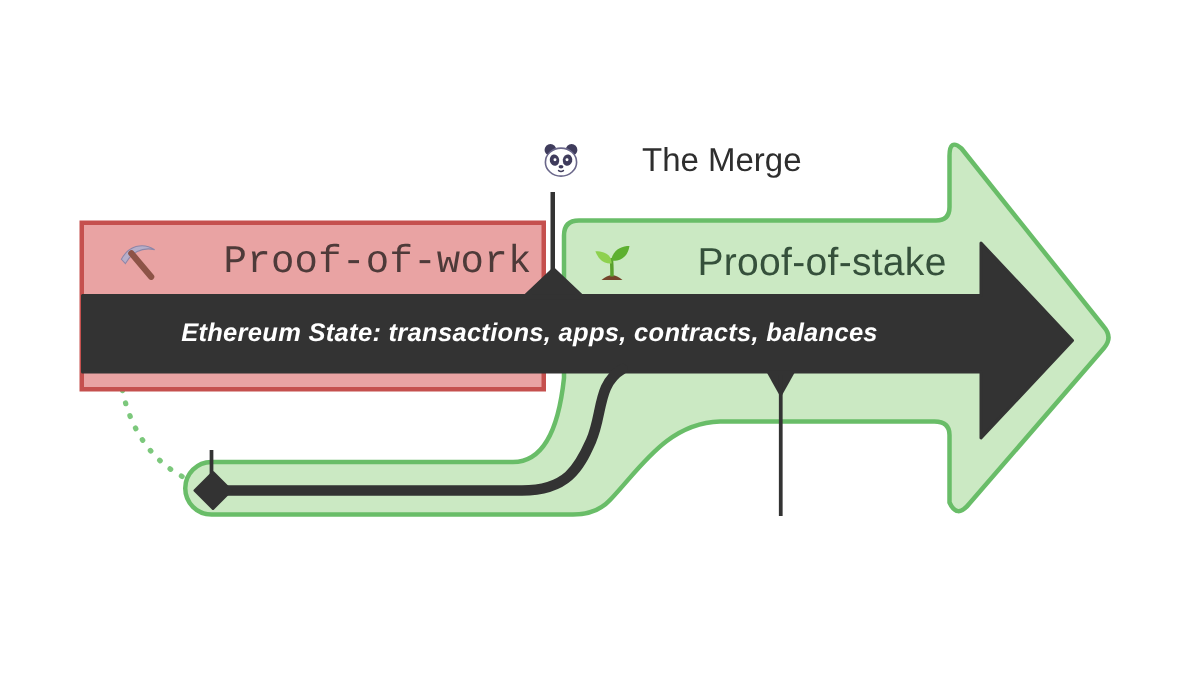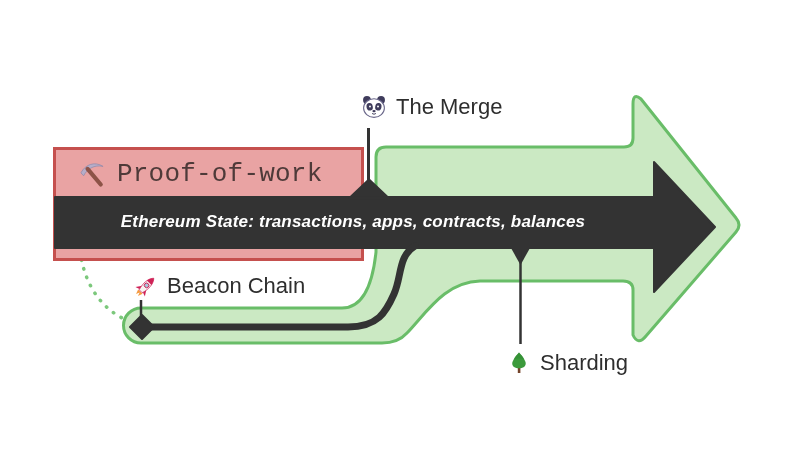--- a/index.html
+++ b/index.html
@@ -9,20 +9,21 @@
     background:#ffffff;
     overflow:hidden;
     font-family:"Liberation Sans", sans-serif;
   }
   .layer-svg{position:absolute;left:0;top:0;}
   .label{
     position:absolute;
     display:flex;
     align-items:center;
     white-space:nowrap;
+    gap:32px;
   }
   .label .icon{flex:0 0 auto;display:block;}
   .box-label{font-size:26px;letter-spacing:.2px;}
   .box-label .icon{margin-right:11px;}
   .milestone-label{font-size:22px;color:#2e2e2e;}
   .milestone-label .icon{margin-right:9px;}
   .state-label{
     position:absolute;
     left:55px;top:211px;width:596px;
     text-align:center;
@@ -72,56 +73,44 @@
   </svg>
 
   <div class="label box-label" style="left:78px;top:159px;font-family:Liberation Mono, monospace;">
     <svg class="icon" width="28" height="28" viewBox="0 0 24 24">
       <path d="M2.5 11 C6.5 3.5 14.5 1 21.5 5.5 C14 3.8 8 7.5 4.8 13.5 Z" fill="#b6aec9" stroke="#8e86a8" stroke-width="0.6"></path>
       <line x1="8.2" y1="7.6" x2="19.5" y2="21" stroke="#8d5347" stroke-width="3.6" stroke-linecap="round"></line>
     </svg>
     <span style="color:#4e3a39;">Proof-of-work</span>
   </div>
 
+  <div class="label box-label" style="left:394px;top:159px;">
+    <svg class="icon" width="28" height="28" viewBox="0 0 24 24">
+      <path d="M6 22 Q12 16.5 18 22 Z" fill="#74432a"></path>
+      <path d="M12 20 C12 14 12 12 11.5 9.5" fill="none" stroke="#5aa02c" stroke-width="2"></path>
+      <path d="M11.8 12.5 C5.5 13 3.5 8 2.5 5.5 C8.5 5.5 11.8 8 11.8 12.5 Z" fill="#8ed14f"></path>
+      <path d="M11.5 11 C12.5 4.5 17.5 2.5 22 2.5 C21 9 16.5 11.5 11.5 11 Z" fill="#5db030"></path>
+    </svg>
+    <span style="color:#35503b;">Proof-of-stake</span>
+  </div>
 
   <div class="state-label" style="color:#ffffff;font-style:italic;">
     <span>Ethereum State: transactions, apps, contracts, balances</span>
   </div>
 
   <div class="label milestone-label" style="left:361px;top:94px;">
     <svg class="icon" width="26" height="26" viewBox="0 0 24 24">
       <circle cx="5.5" cy="5.5" r="3.6" fill="#3f3c5c"></circle>
       <circle cx="18.5" cy="5.5" r="3.6" fill="#3f3c5c"></circle>
       <ellipse cx="12" cy="13" rx="9.6" ry="8.6" fill="#ffffff" stroke="#6a678a" stroke-width="1"></ellipse>
       <ellipse cx="8" cy="11.8" rx="2.9" ry="3.5" fill="#3f3c5c" transform="rotate(-12 8 11.8)"></ellipse>
       <ellipse cx="16" cy="11.8" rx="2.9" ry="3.5" fill="#3f3c5c" transform="rotate(12 16 11.8)"></ellipse>
       <circle cx="8.3" cy="11.5" r="0.9" fill="#ffffff"></circle>
       <circle cx="15.7" cy="11.5" r="0.9" fill="#ffffff"></circle>
       <ellipse cx="12" cy="15.8" rx="1.5" ry="1.1" fill="#3f3c5c"></ellipse>
       <path d="M10.5 18.2 Q12 19.4 13.5 18.2" fill="none" stroke="#3f3c5c" stroke-width="0.9" stroke-linecap="round"></path>
     </svg>
     <span>The Merge</span>
   </div>
 
-  <div class="label milestone-label" style="left:133px;top:273px;">
-    <svg class="icon" width="25" height="25" viewBox="0 0 24 24">
-      <g transform="rotate(45 12 12)">
-        <path d="M9 19 L10.7 23.5 L12 20 L13.3 23.5 L15 19 Z" fill="#f59a3e"></path>
-        <path d="M9.4 13.5 L5.6 19.2 L9.6 17.8 Z" fill="#cf2257"></path>
-        <path d="M14.6 13.5 L18.4 19.2 L14.4 17.8 Z" fill="#cf2257"></path>
-        <path d="M12 0.8 C8.8 4 8.2 9.5 9 14.5 Q9.3 16.5 10 18.5 L14 18.5 Q14.7 16.5 15 14.5 C15.8 9.5 15.2 4 12 0.8 Z" fill="#f7f3f1" stroke="#cf2257" stroke-width="0.7"></path>
-        <path d="M12 0.8 C10.3 2.5 9.3 4.7 8.9 7 L15.1 7 C14.7 4.7 13.7 2.5 12 0.8 Z" fill="#cf2257"></path>
-        <circle cx="12" cy="10.5" r="2.2" fill="#a9c6da" stroke="#cf2257" stroke-width="0.9"></circle>
-      </g>
-    </svg>
-    <span>Beacon Chain</span>
-  </div>
 
-  <div class="label milestone-label" style="left:507px;top:350px;">
-    <svg class="icon" width="24" height="24" viewBox="0 0 24 24">
-      <rect x="10.8" y="15" width="2.6" height="7" fill="#74432a"></rect>
-      <path d="M12 1.5 C14 4 16.5 6 17.5 9 C19 11 19.5 14 17 16 C14.5 17.8 9.5 17.8 7 16 C4.5 14 5 11 6.5 9 C7.5 6 10 4 12 1.5 Z" fill="#3c9a3c"></path>
-      <path d="M12 1.5 C10 4 7.5 6 6.5 9 C8 7.8 10 7.5 12 7.5 C14 7.5 16 7.8 17.5 9 C16.5 6 14 4 12 1.5 Z" fill="#2f8a32" opacity="0.55"></path>
-    </svg>
-    <span>Sharding</span>
-  </div>
 
 </div>
 
 </body></html>

